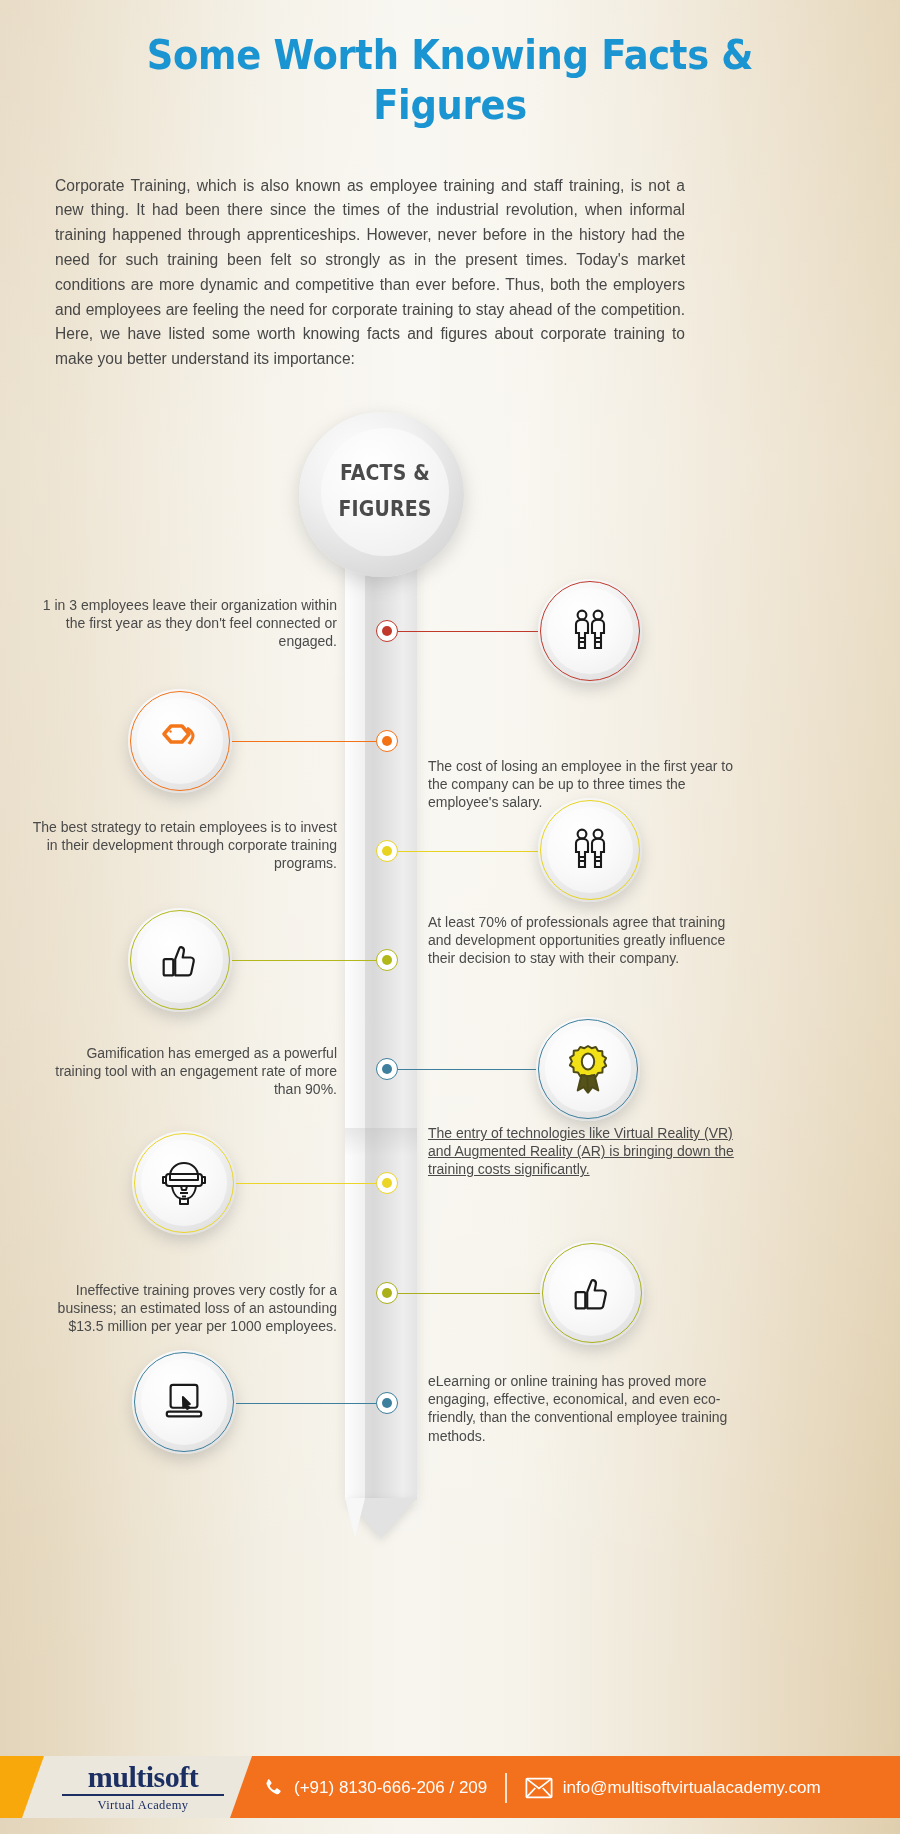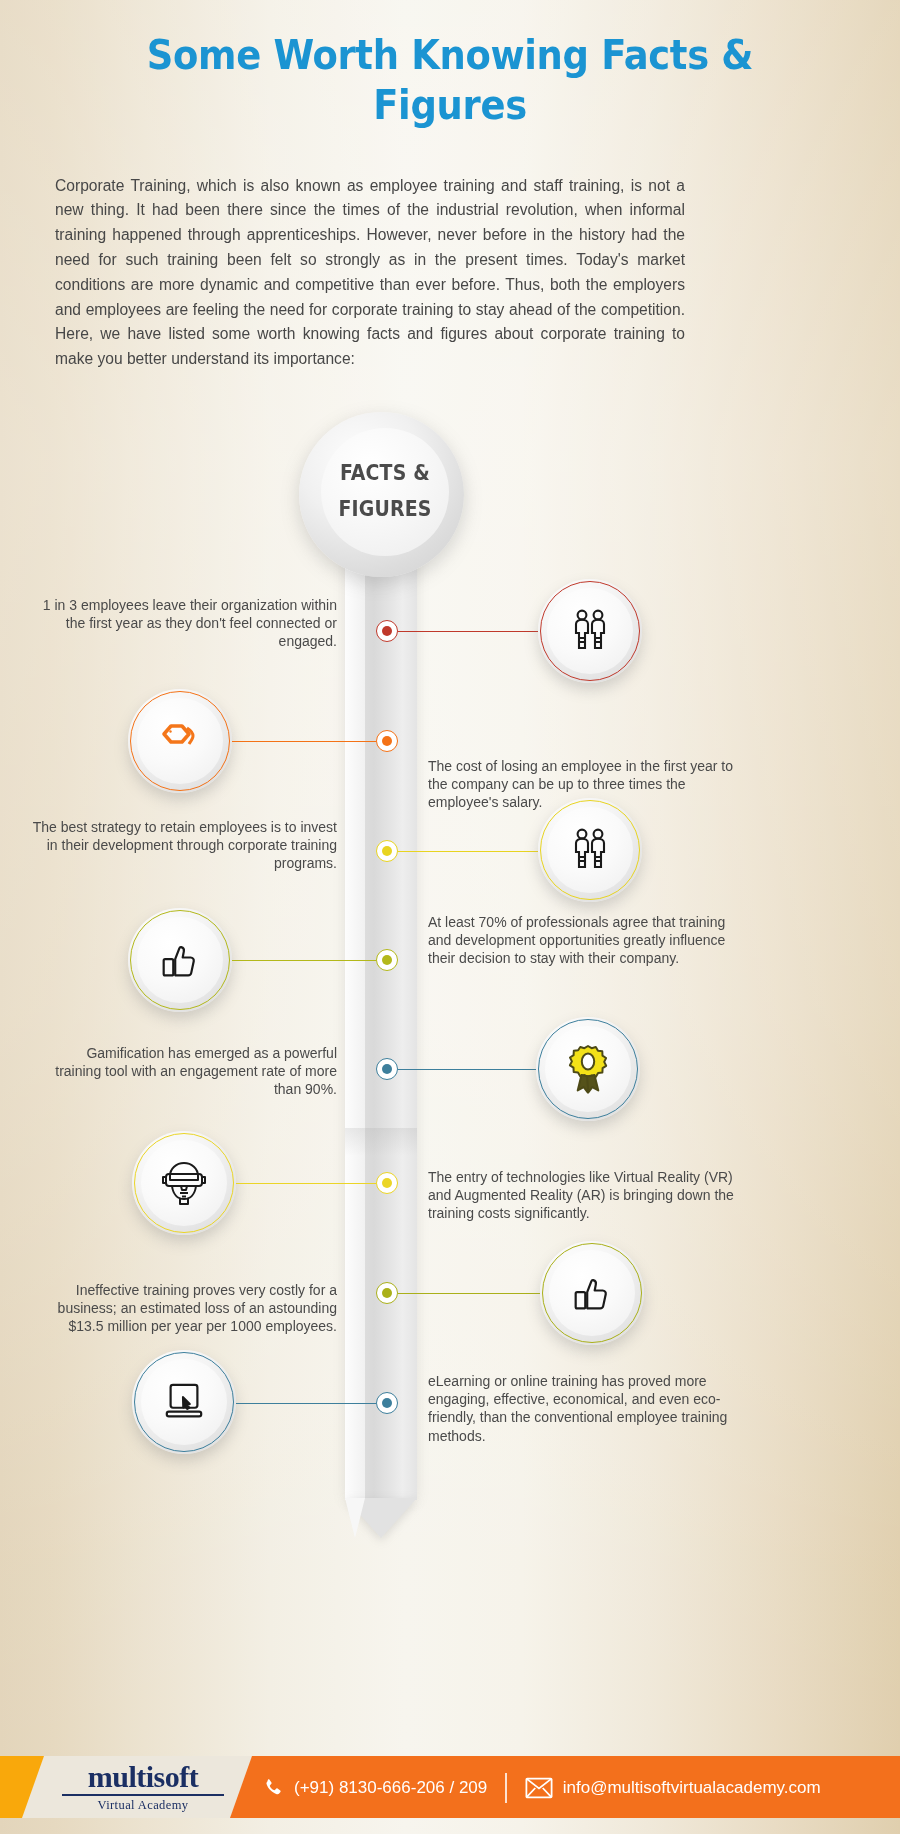--- a/index.html
+++ b/index.html
@@ -282,21 +282,21 @@
         <rect x="7" y="17" width="36" height="12" rx="3"></rect>
         <path d="M4 20h3v6H4zM43 20h3v6h-3z"></path>
         <path d="M22 29h6l-1 4h-4z"></path>
         <path d="M13 29c1 8 5.5 13 12 13s11-5 12-13"></path>
         <path d="M21 36h8M23 39.5h4"></path>
         <path d="M21 42v5h8v-5"></path>
       </svg>
     </div>
     <span class="line" style="left:236px;top:1183px;width:140px;color:#ebd526;"></span>
     <span class="dot" style="left:376px;top:1172px;color:#ebd526;"></span>
-    <div class="fact-text right" style="top:1168px;">The entry of technologies like Virtual Reality (VR) and Augmented Reality (AR) is bringing down the training costs significantly.</div>
+    <div class="fact-text right" style="top:1124px;text-decoration:underline;">The entry of technologies like Virtual Reality (VR) and Augmented Reality (AR) is bringing down the training costs significantly.</div>
   </div>
 
   <div class="row">
     <div class="fact-text left" style="top:1265px;width:318px;margin-top:16px;">Ineffective training proves very costly for a business; an estimated loss of an astounding $13.5 million per year per 1000 employees.</div>
     <span class="dot" style="left:376px;top:1282px;color:#aab019;"></span>
     <span class="line" style="left:398px;top:1293px;width:142px;color:#aab019;"></span>
     <div class="bubble" style="left:540px;top:1241px;"></div>
     <div class="bubble-ring" style="left:542px;top:1243px;color:#aab019;"></div>
     <div class="bubble-face" style="left:549px;top:1250px;">
       <svg width="48" height="48" viewBox="0 0 50 50" fill="none" stroke="#1a1a1a" stroke-width="2.3" stroke-linejoin="round">

